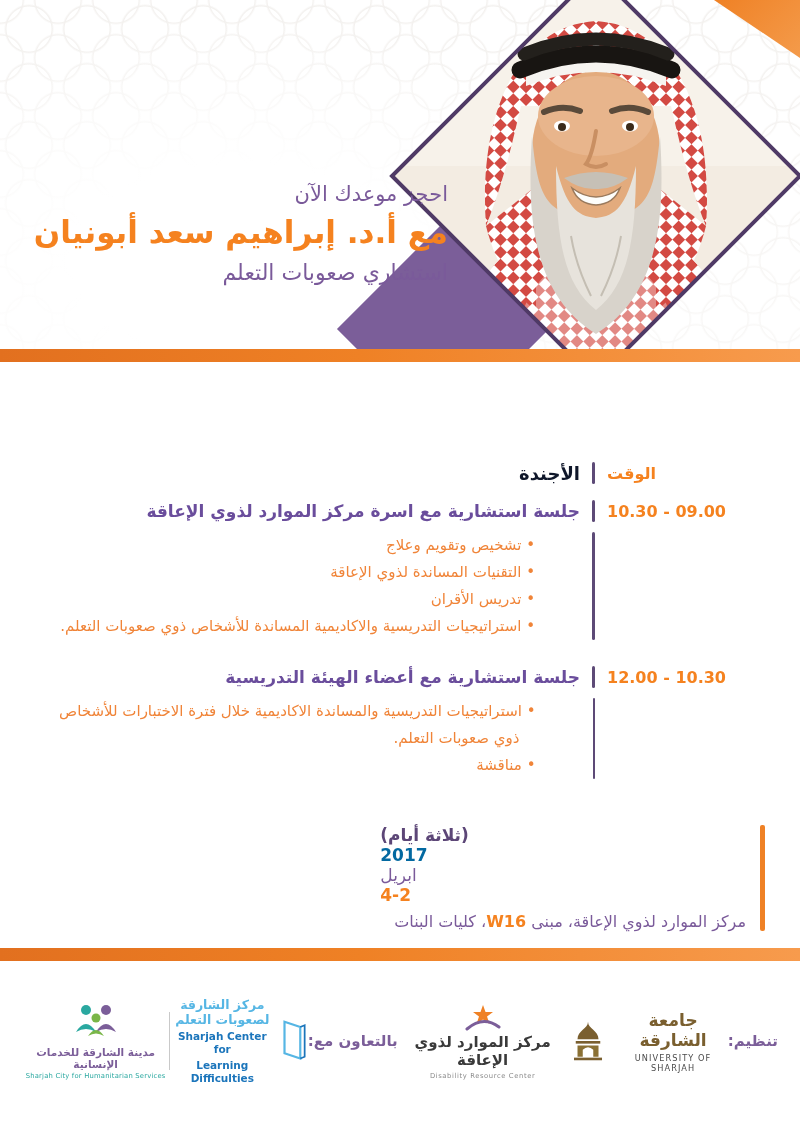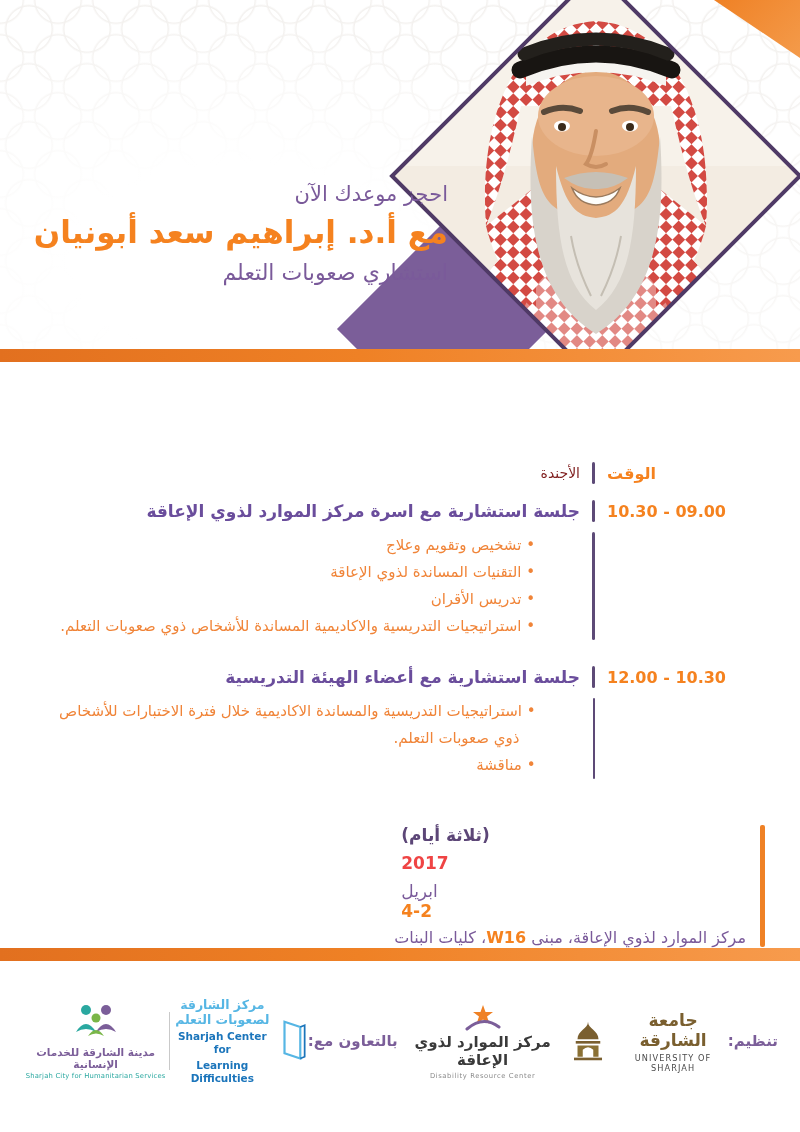--- a/index.html
+++ b/index.html
@@ -29,40 +29,40 @@
     background:linear-gradient(90deg,#e2701f,#ef8125 45%,#f79b4d); }
   .hero-text { position:absolute; top:182px; right:352px; text-align:right; direction:rtl; }
   .hero-line1 { color:#7a5a9a; font-size:21px; letter-spacing:0; }
   .hero-line2 { color:#f5821f; font-size:31px; font-weight:bold; margin-top:8px; }
   .hero-line3 { color:#7a5a9a; font-size:22px; margin-top:10px; }
 
   
   .agenda { position:absolute; top:462px; right:35px; left:35px; direction:ltr; }
   .row { display:flex; justify-content:flex-end; align-items:center; }
   .agenda-head { margin-bottom:16px; }
-  .head-agenda { color:#7f1d1d; font-weight:normal; font-size:14px; }
+  .head-agenda { color:#0f172a; font-weight:bold; font-size:18px; }
   .head-time { color:#f5821f; font-weight:bold; font-size:18px; }
   .vbar { width:3px; align-self:stretch; background:#5d4a77; border-radius:2px; margin:0 12px; min-height:22px; }
   .session-title { color:#6a4d9c; font-weight:bold; font-size:17px; direction:rtl; text-align:right; }
   .time-col { width:158px; color:#f5821f; font-weight:bold; font-size:16px; direction:ltr; text-align:left; }
   .bullet-block { display:flex; justify-content:flex-end; margin-top:10px; margin-bottom:26px;gap:45px; }
   .bullet-spine { width:3px; background:#5d4a77; border-radius:2px; margin-left:12px; margin-right:170px; }
   .bullets { max-width:560px; direction:rtl; text-align:right; }
   .bullet { color:#f08438; font-size:15px; line-height:27px; padding-right:16px; text-indent:-16px; }
   .bullet::before { content:"• "; color:#f08438; }
 
   
   .event-block { display:flex; justify-content:flex-end; margin-top:46px; }
   .event-text { text-align:right; direction:rtl; }
   .event-line1 { display:flex; justify-content:flex-end; direction:ltr; align-items:baseline; font-size:17px;flex-direction:column; }
   .ev-duration { color:#5c4677; font-weight:bold; }
-  .ev-year { color:#ef4444; font-weight:bold; margin:8px 7px; }
+  .ev-year { color:#0369a1; font-weight:bold; margin:0 7px; }
   .ev-month { color:#7a5a9a; }
   .ev-range { color:#f5821f; font-weight:bold; margin-left:7px; direction:ltr; unicode-bidi:bidi-override; }
-  .event-line2 { margin-top:7px; color:#7a5a9a; font-size:16px; }
+  .event-line2 { margin-top:7px; color:#7a5a9a; font-size:16px;margin-left:21px; }
   .ev-code { color:#f5821f; font-weight:bold; direction:ltr; unicode-bidi:embed; }
   .event-spine { width:5px; background:#ef8125; border-radius:2px; margin-left:14px; }
 
   
   .divider { position:absolute; top:948px; left:0; width:800px; height:13px;
     background:linear-gradient(90deg,#e2701f,#ef8125 45%,#f79b4d); }
   .footer { position:absolute; top:985px; left:22px; right:22px; height:112px;
     display:flex; align-items:center; justify-content:space-between; direction:ltr; }
   .logo { display:flex; flex-direction:column; align-items:center; text-align:center; }
   .fsep { width:1px; height:58px; background:#c9c9c9; }

